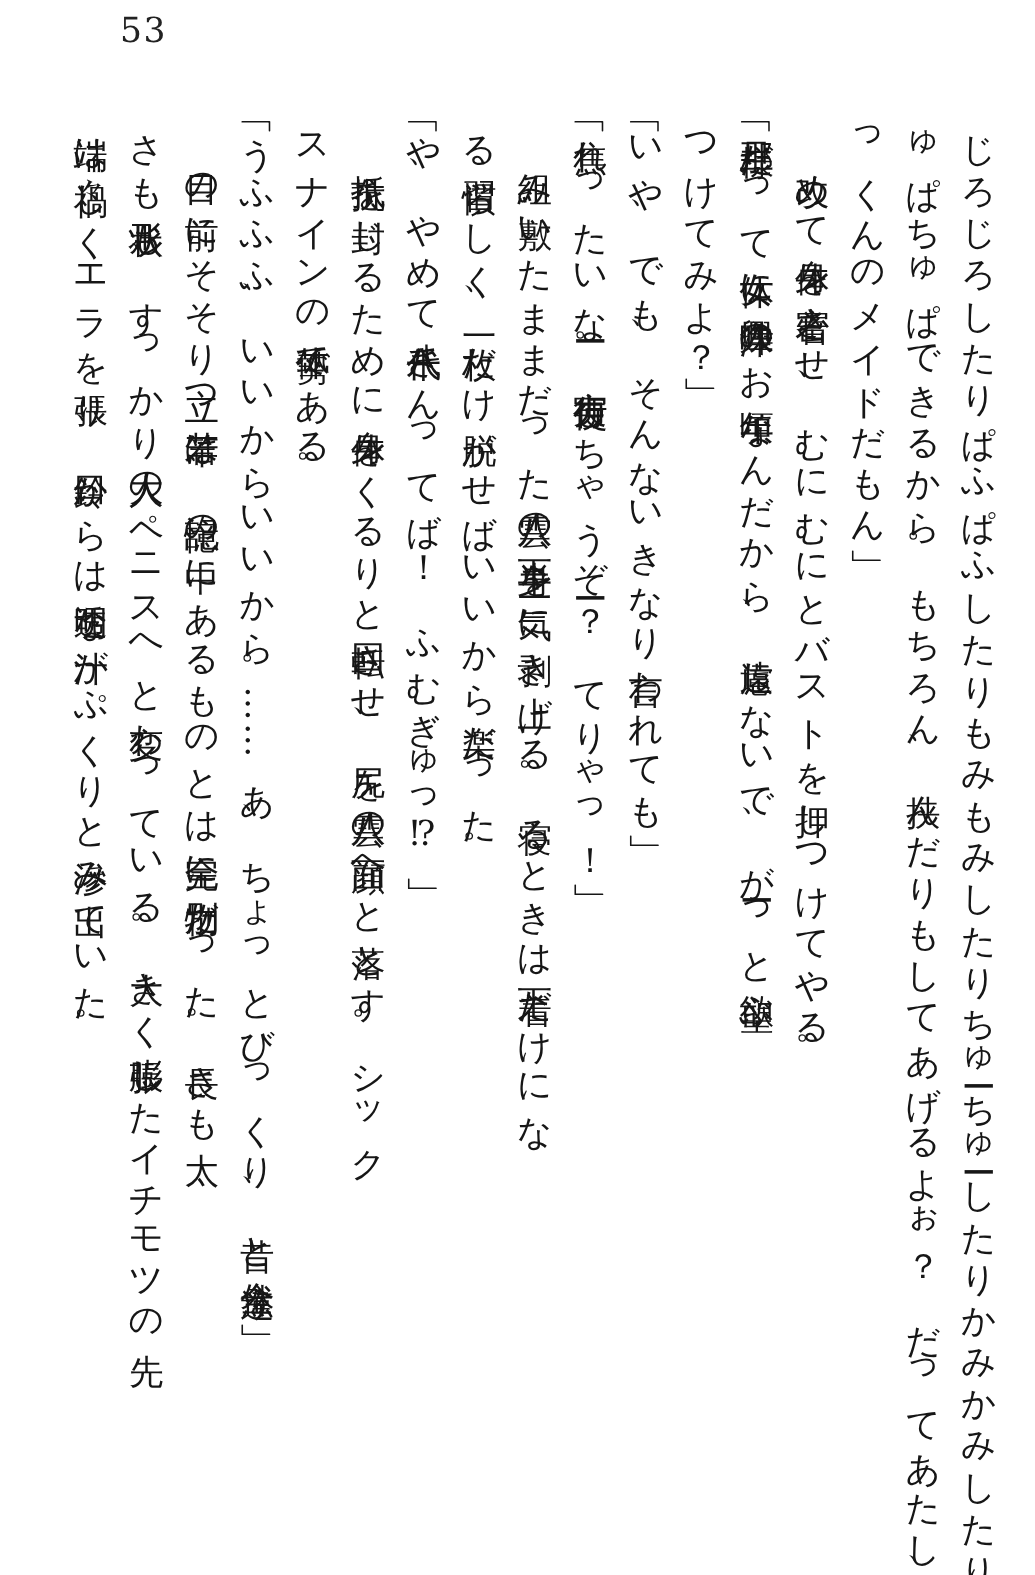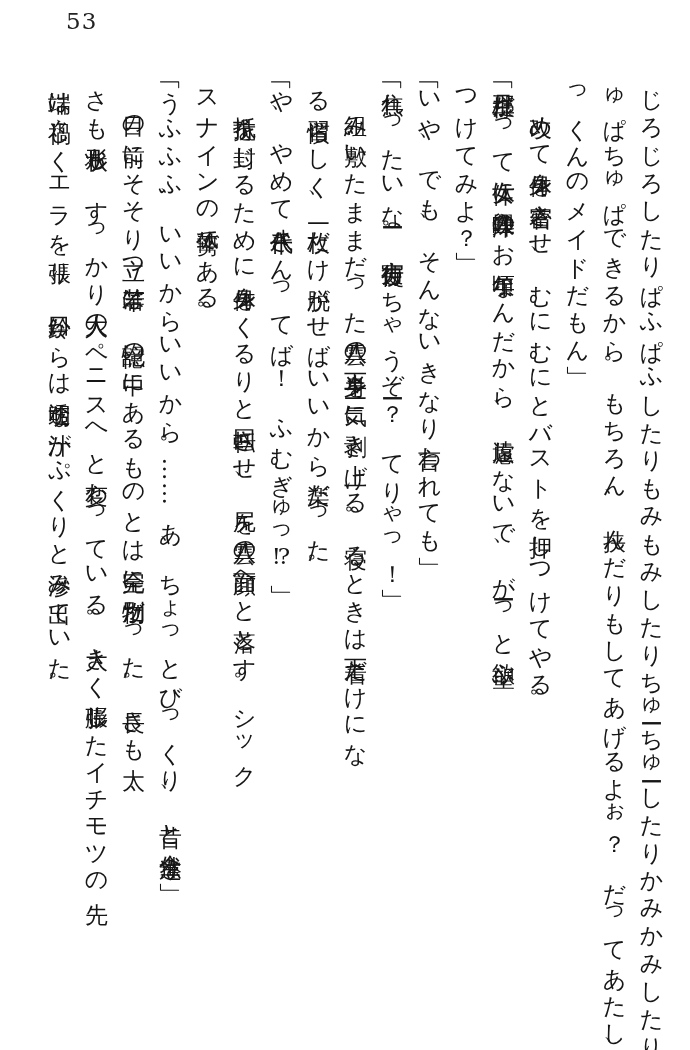--- a/index.html
+++ b/index.html
@@ -12,21 +12,21 @@
     width: 690px;
     height: 1050px;
     background: #ffffff;
     overflow: hidden;
     font-family: "DejaVu Serif", "Liberation Serif", serif;
     color: #161616;
   }
   .page-number {
     position: absolute;
     top: 8px;
-    left: 66px;
+    left: 80px;
     font-size: 23px;
     letter-spacing: 1px;
     color: #222;
     font-family: "DejaVu Serif", "Liberation Serif", serif;
     text-align: center;
   }
   .text-area {
     position: absolute;
     top: 74px;
     right: 20px;

